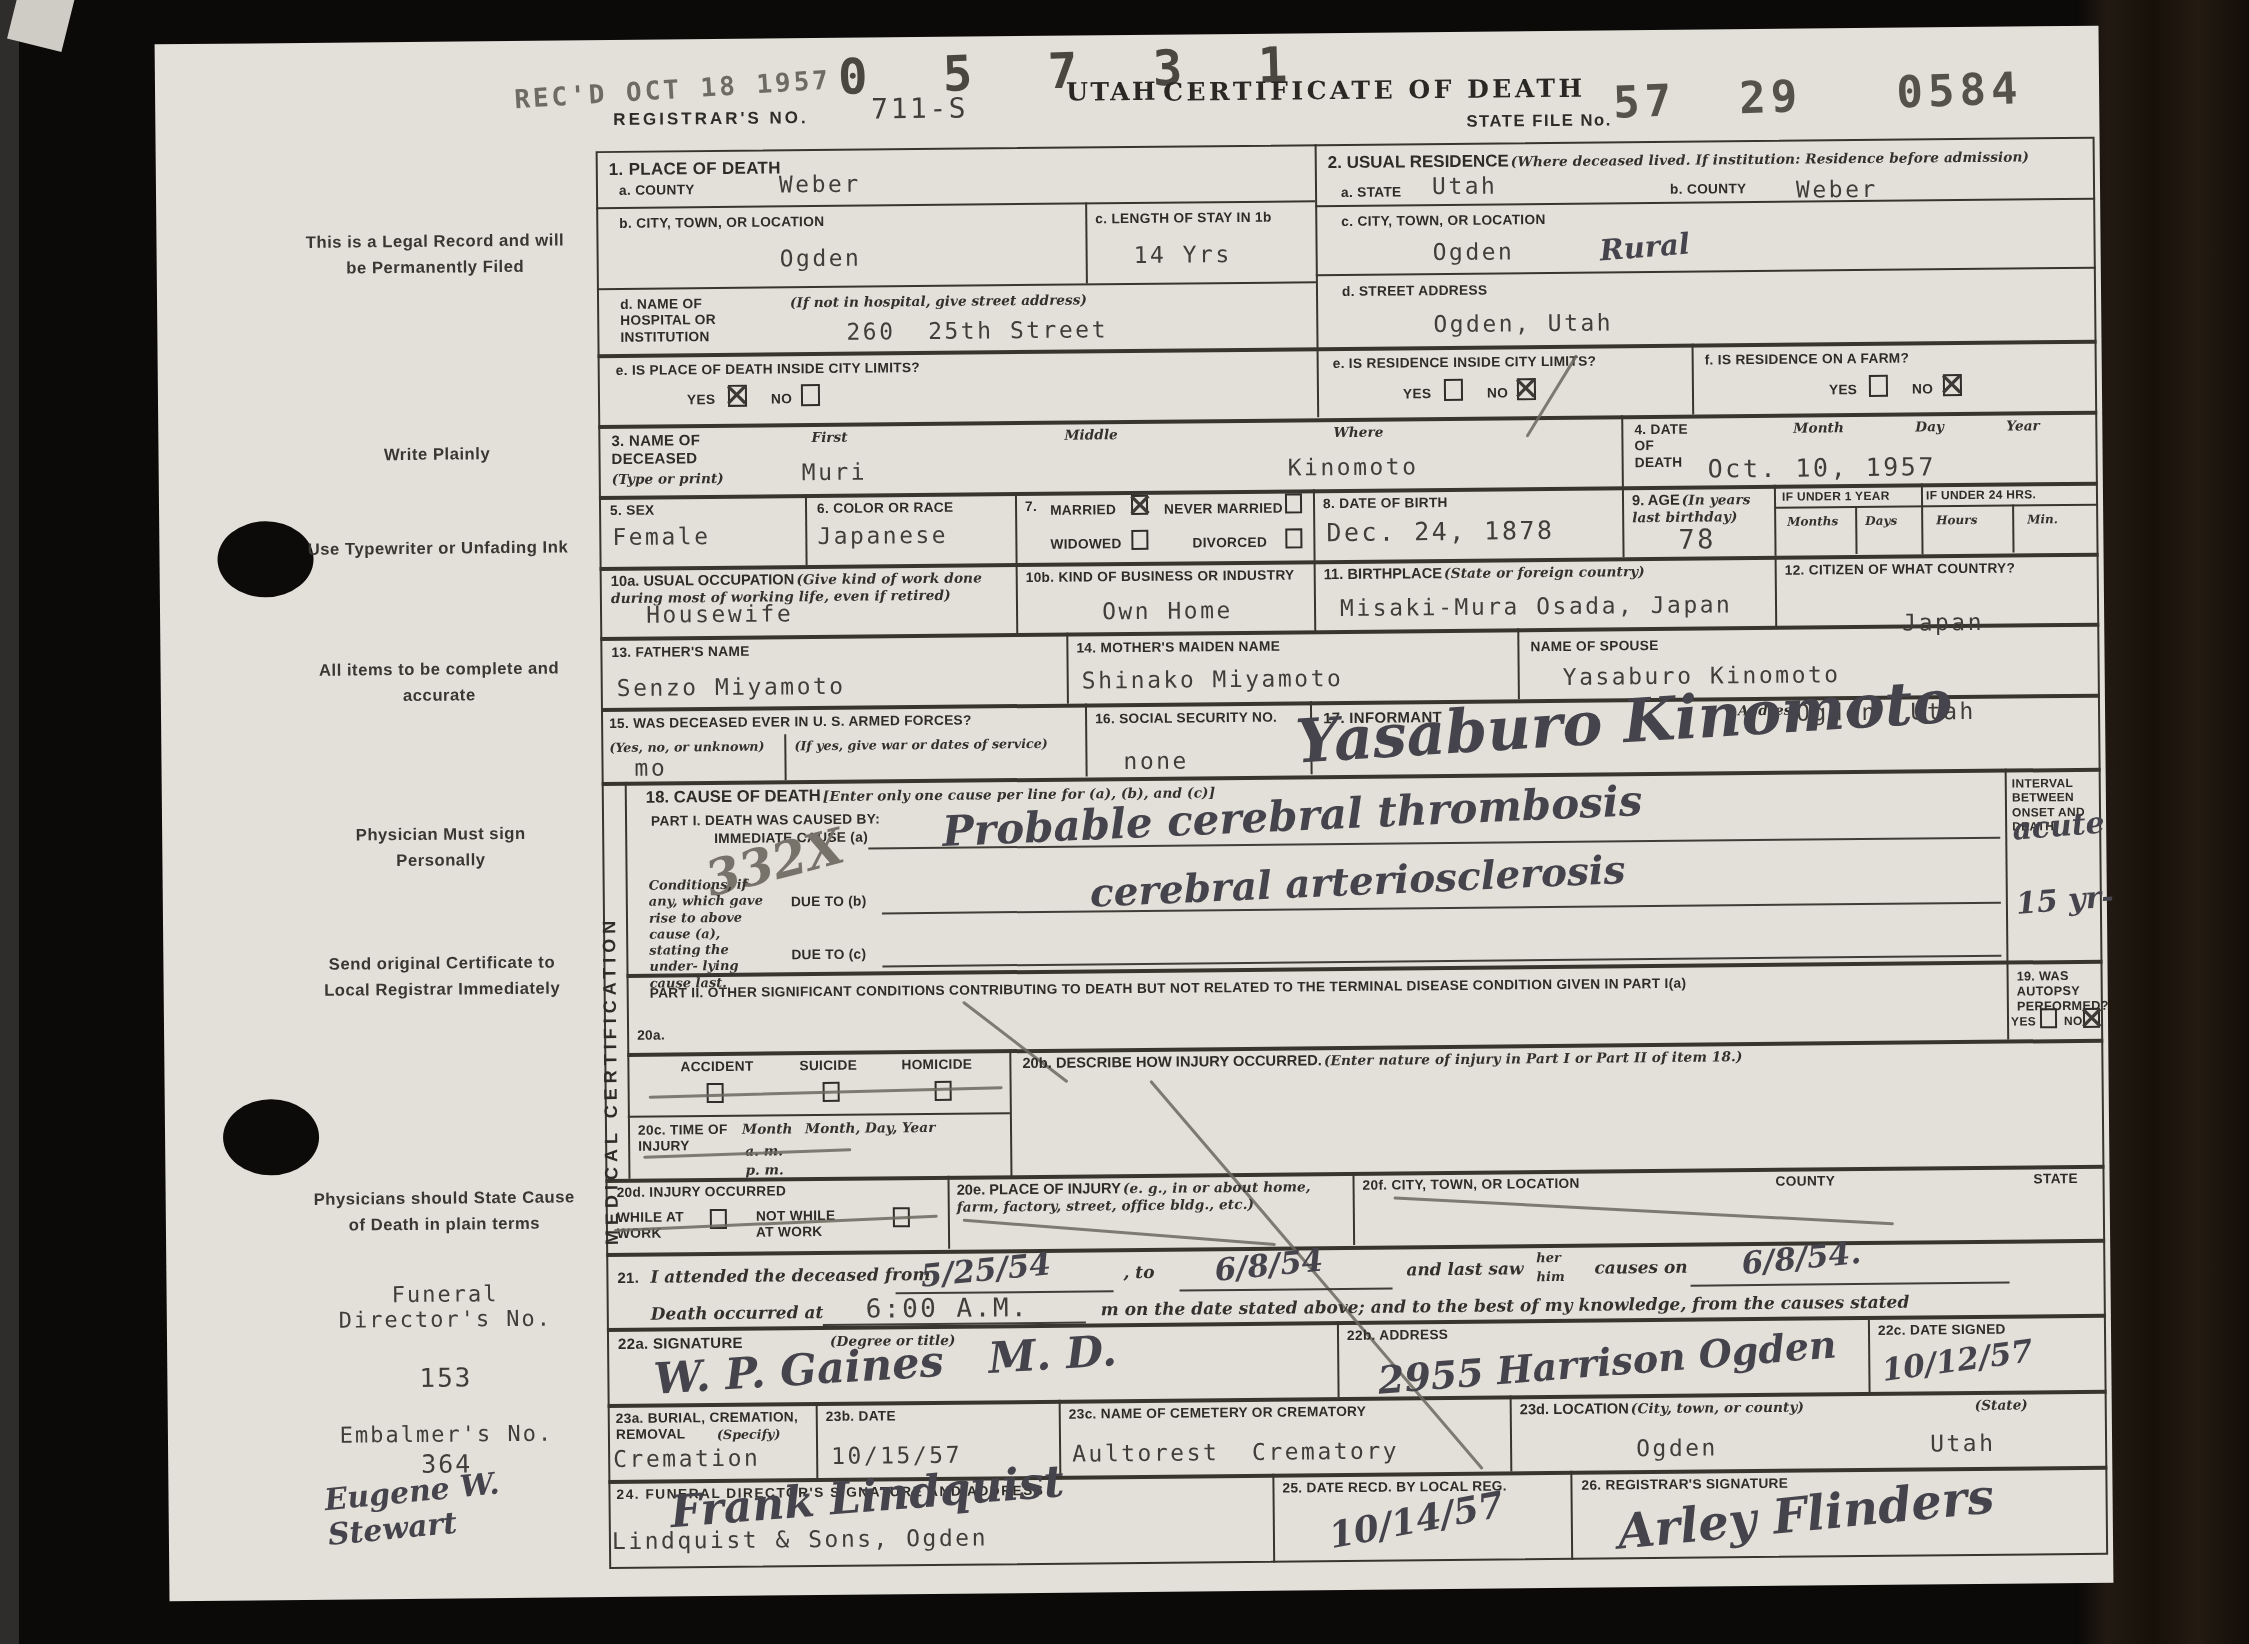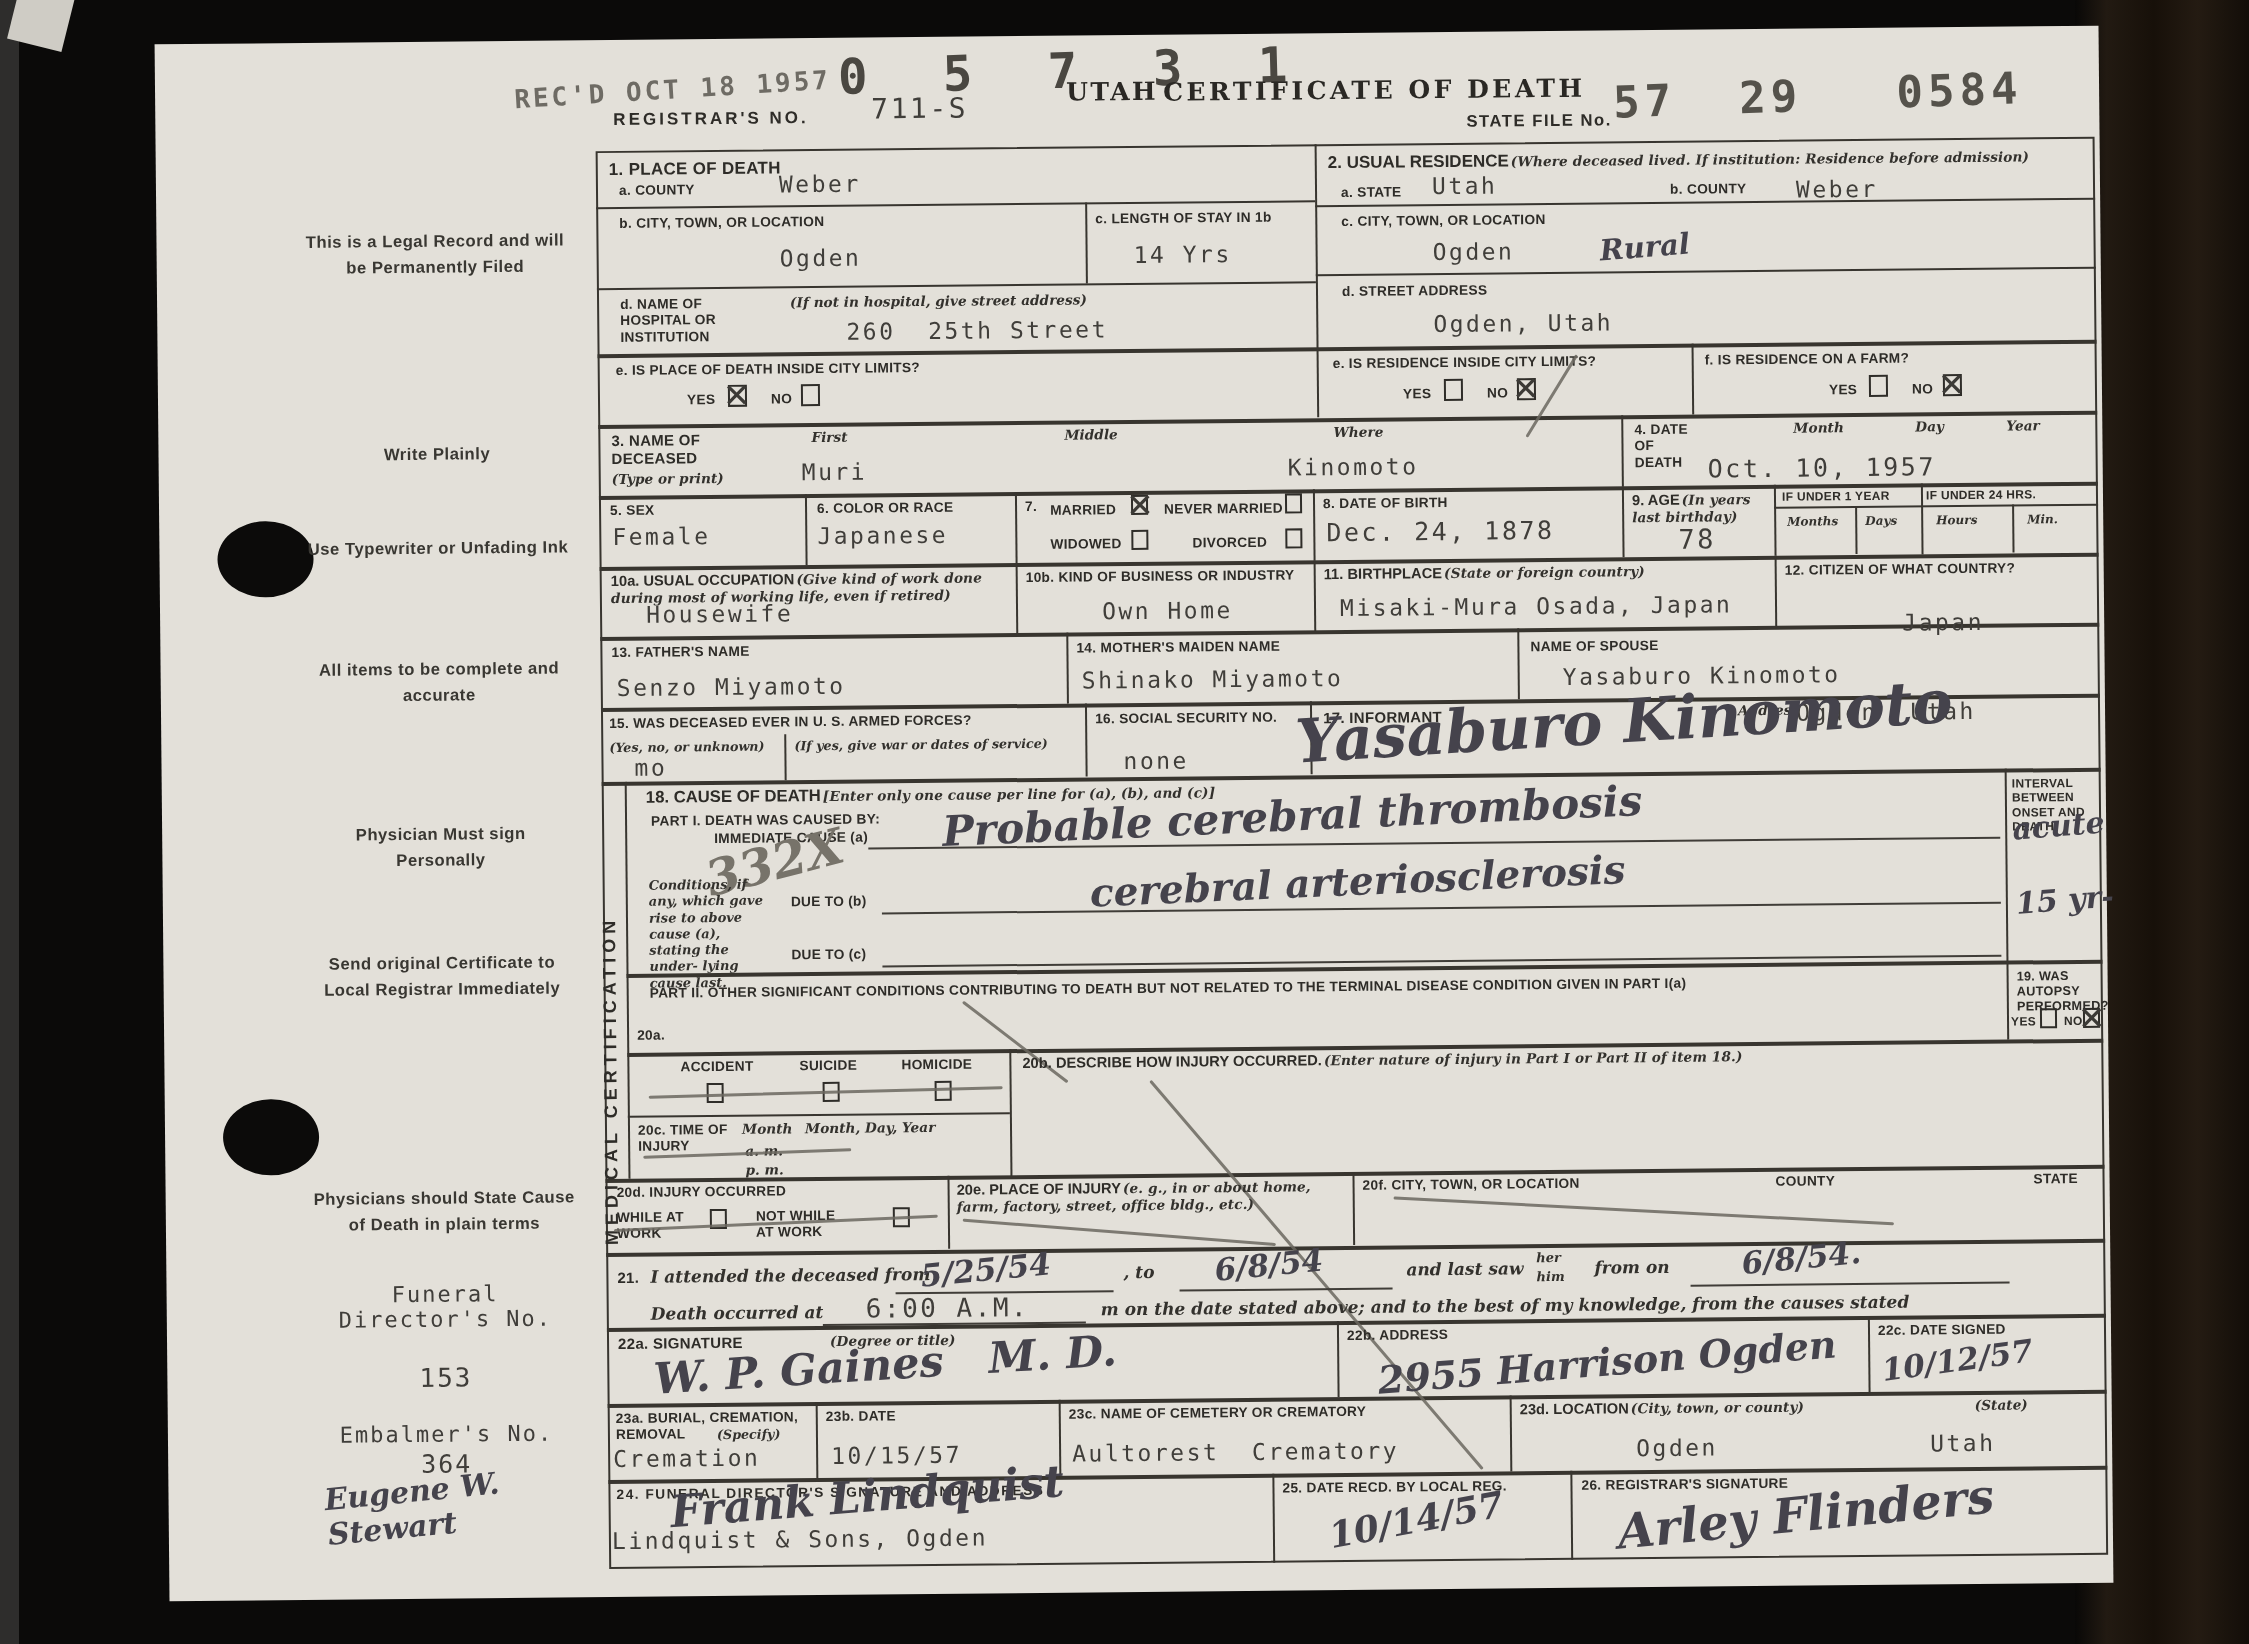--- a/index.html
+++ b/index.html
@@ -320,21 +320,21 @@
     <div class="lbl" style="left:451px;top:1229px;">21.</div>
     <div class="hinta" style="left:484px;top:1227px;font-size:17px;">I attended the deceased from</div>
     <div class="uline" style="left:729px;top:1255px;width:218px;"></div>
     <div class="hand" style="left:754px;top:1215px;font-size:31px;transform:rotate(-5deg);">5/25/54</div>
     <div class="hinta" style="left:957px;top:1227px;font-size:17px;">, to</div>
     <div class="uline" style="left:1013px;top:1255px;width:213px;"></div>
     <div class="hand" style="left:1048px;top:1213px;font-size:31px;transform:rotate(-5deg);">6/8/54</div>
     <div class="hinta" style="left:1240px;top:1227px;font-size:17px;">and last saw</div>
     <div class="hinta" style="left:1370px;top:1219px;font-size:13px;">her</div>
     <div class="hinta" style="left:1370px;top:1238px;font-size:13px;">him</div>
-    <div class="hinta" style="left:1428px;top:1227px;font-size:17px;">from on</div>
+    <div class="hinta" style="left:1428px;top:1227px;font-size:17px;">causes on</div>
     <div class="uline" style="left:1524px;top:1255px;width:319px;"></div>
     <div class="hand" style="left:1575px;top:1211px;font-size:31px;transform:rotate(-5deg);">6/8/54.</div>
     <div class="hinta" style="left:484px;top:1264px;font-size:17px;">Death occurred at</div>
     <div class="uline" style="left:656px;top:1286px;width:263px;"></div>
     <div class="typed" style="left:699px;top:1256px;font-size:26px;">6:00 A.M.</div>
     <div class="hinta" style="left:934px;top:1264px;font-size:17px;width:1013px;white-space:nowrap;">m on the date stated above; and to the best of my knowledge, from the causes stated</div>
 
     <div class="lbl" style="left:451px;top:1295px;">22a. SIGNATURE</div>
     <div class="hinta" style="left:663px;top:1295px;">(Degree or title)</div>
     <div class="hand" style="left:486px;top:1302px;font-size:43px;transform:rotate(-3deg);">W. P. Gaines   M. D.</div>

